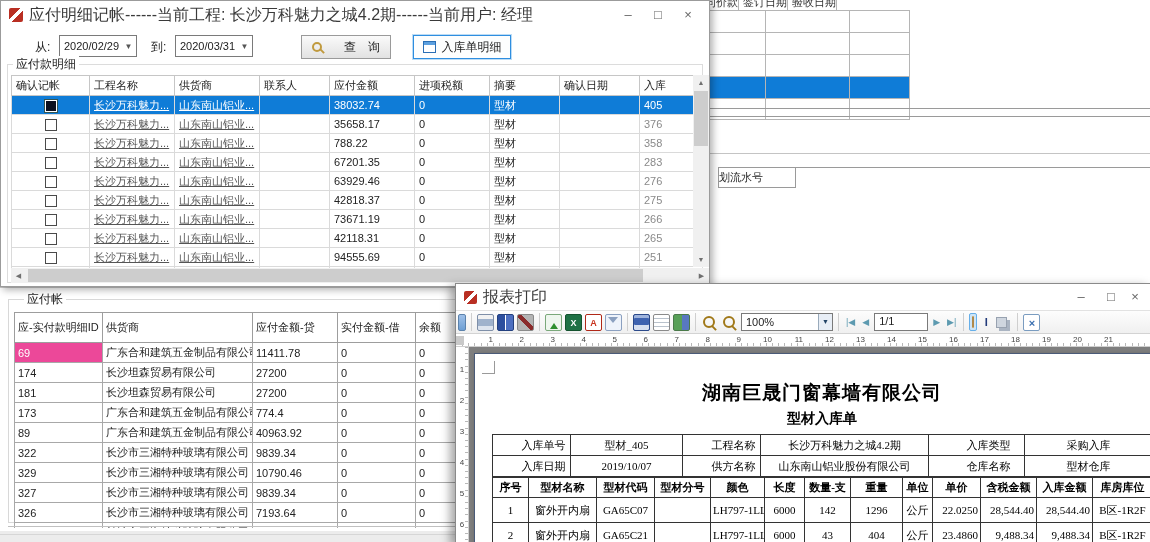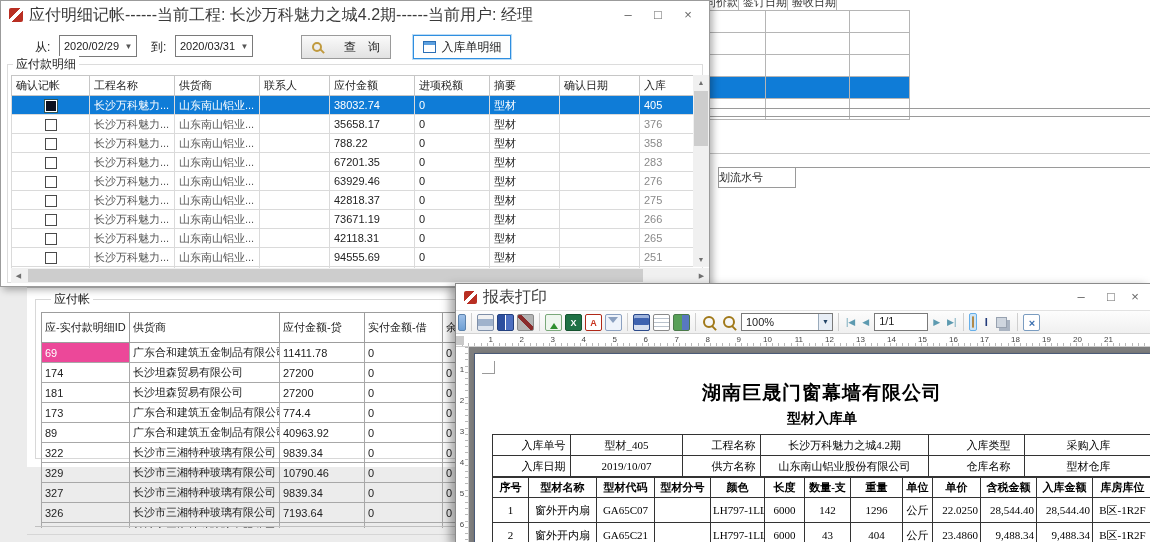--- a/index.html
+++ b/index.html
@@ -52,36 +52,36 @@
   .winicon { width:13px; height:12px; border:1px solid #2b6fb5; background:linear-gradient(#5ba0e0 30%, #fff 30%); }
   .group-label { position:absolute; left:12px; top:55px; font-size:12px; background:#fff; padding:0 3px; z-index:2; }
   .group-box { position:absolute; left:6px; top:63px; right:6px; bottom:3px; border:1px solid #dcdcdc; }
   .grid-area { position:absolute; left:10px; top:74px; width:684px; height:198px; overflow:hidden; }
   table { border-collapse:collapse; table-layout:fixed; }
   .dtable { width:684px; font-size:11px; }
   .dtable th { height:20px; font-weight:normal; border:1px solid #c6c6c6; background:#fff;
     text-align:left; padding:0 4px; overflow:hidden; white-space:nowrap; }
   .dtable td { height:19px; border:1px solid #dadada; padding:0 4px; overflow:hidden; white-space:nowrap; }
   .dtable tr.selected td { background:#0f7cd7; color:#fff; }
-  .dtable td.dim { color:#555; } .dtable tr.selected td.dim { color:#fff; }
+  .dtable td.dim { color:#555;text-decoration:underline; } .dtable tr.selected td.dim { color:#fff; }
   .dtable td.inb { color:#8a8a8a; } .dtable tr.selected td.inb { color:#fff; }
   .c-center { text-align:center; }
   .checkbox { display:inline-block; width:12px; height:12px; border:1px solid #4a4a4a; background:#fff; vertical-align:middle; }
   .checkbox.checked { background:#0b0f1e; border-color:#fff; box-shadow:0 0 0 1px #355; }
   .vscroll { position:absolute; left:692px; top:74px; width:16px; height:192px; background:#f0f0f0; }
   .vscroll .sa { height:15px; text-align:center; font-size:7px; color:#707070; line-height:15px; }
   .vscroll .sa.bottom { position:absolute; bottom:0; left:0; right:0; }
   .vthumb { position:absolute; top:16px; left:1px; width:14px; height:55px; background:#cdcdcd; }
   .hscroll { position:absolute; left:10px; top:267px; width:698px; height:15px; background:#f0f0f0; }
   .hscroll .sa { position:absolute; top:0; width:15px; height:15px; text-align:center; font-size:7px; color:#707070; line-height:15px; }
   .hscroll .sa.right { right:0; }
   .hthumb { position:absolute; left:17px; top:1px; width:615px; height:13px; background:#cdcdcd; }
 
   
-  #payables-window { left:0; top:287px; width:470px; height:180px; z-index:5; border-top:1px solid #c9c9c9;margin-left:27px; }
+  #payables-window { left:0; top:287px; width:470px; height:244px; z-index:5; border-top:1px solid #c9c9c9; }
   .pay-groupbox { position:absolute; left:8px; top:11px; right:-2px; bottom:8px; border:1px solid #d8d8d8; }
   .pay-label { position:absolute; left:24px; top:3px; font-size:12px; background:#fff; padding:0 3px; z-index:2; }
   .pay-grid { position:absolute; left:14px; top:24px; width:452px; height:216px; overflow:hidden; }
   .ptable { width:452px; font-size:11px; }
   .ptable th { height:30px; font-weight:normal; border:1px solid #9d9d9d; padding:0 3px; text-align:left; background:#fff; }
   .ptable td { height:20px; border:1px solid #a8a8a8; padding:0 3px; overflow:hidden; white-space:nowrap; }
   .ptable tr.selected td:first-child { background:#ec4899; color:#fff; }
   .pay-line1 { position:absolute; left:8px; right:0; top:238px; border-top:1px solid #c0c0c0; }
   .pay-line2 { position:absolute; left:0; right:0; top:246px; border-top:1px solid #d6d6d6; }
 

